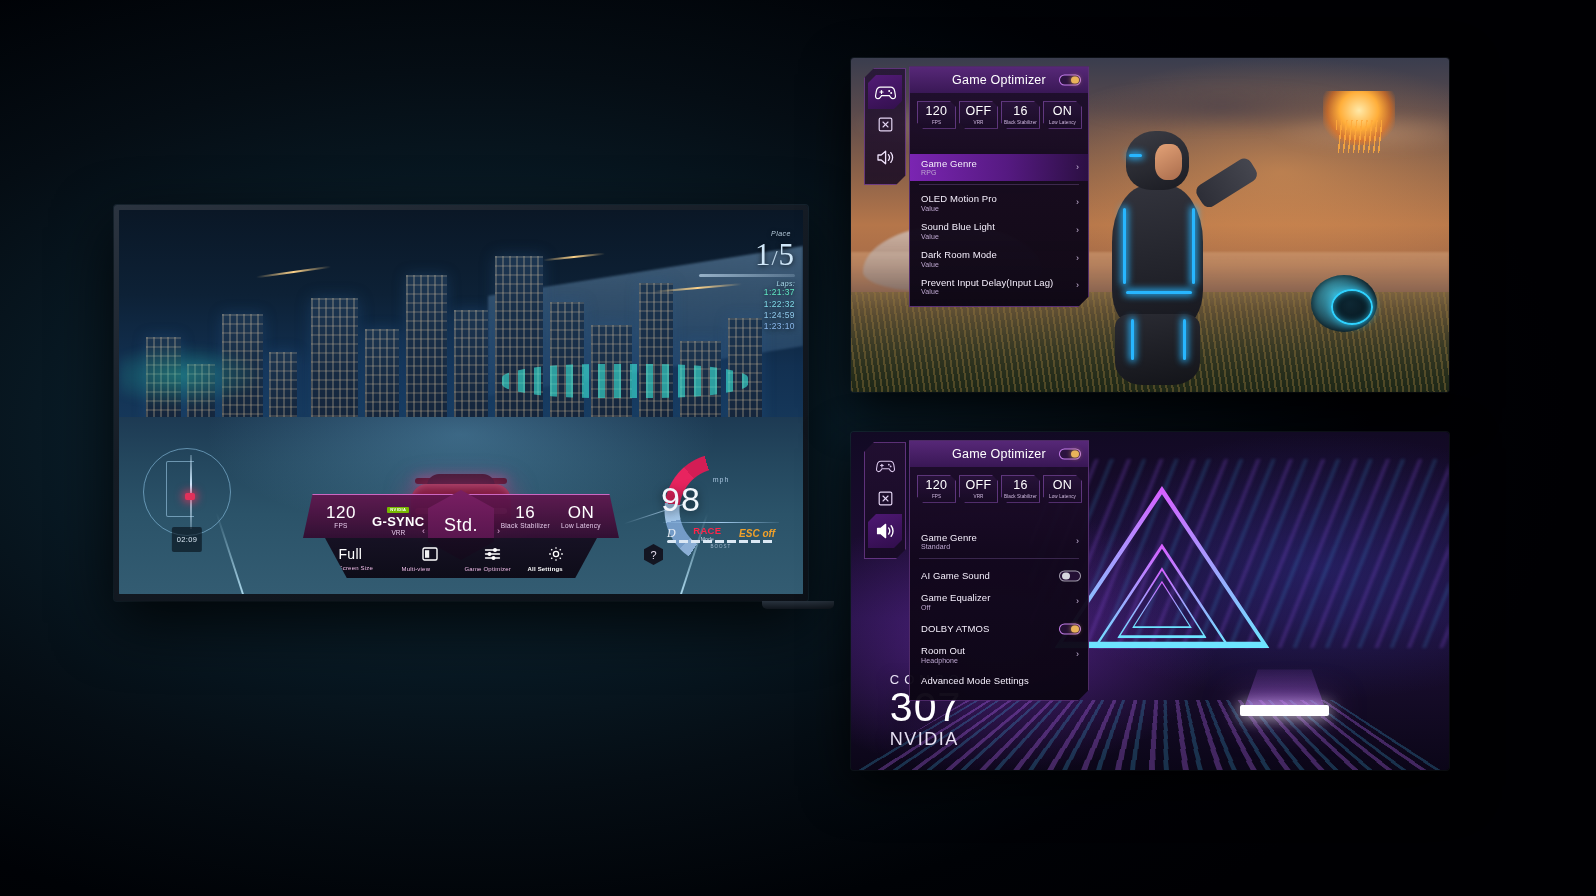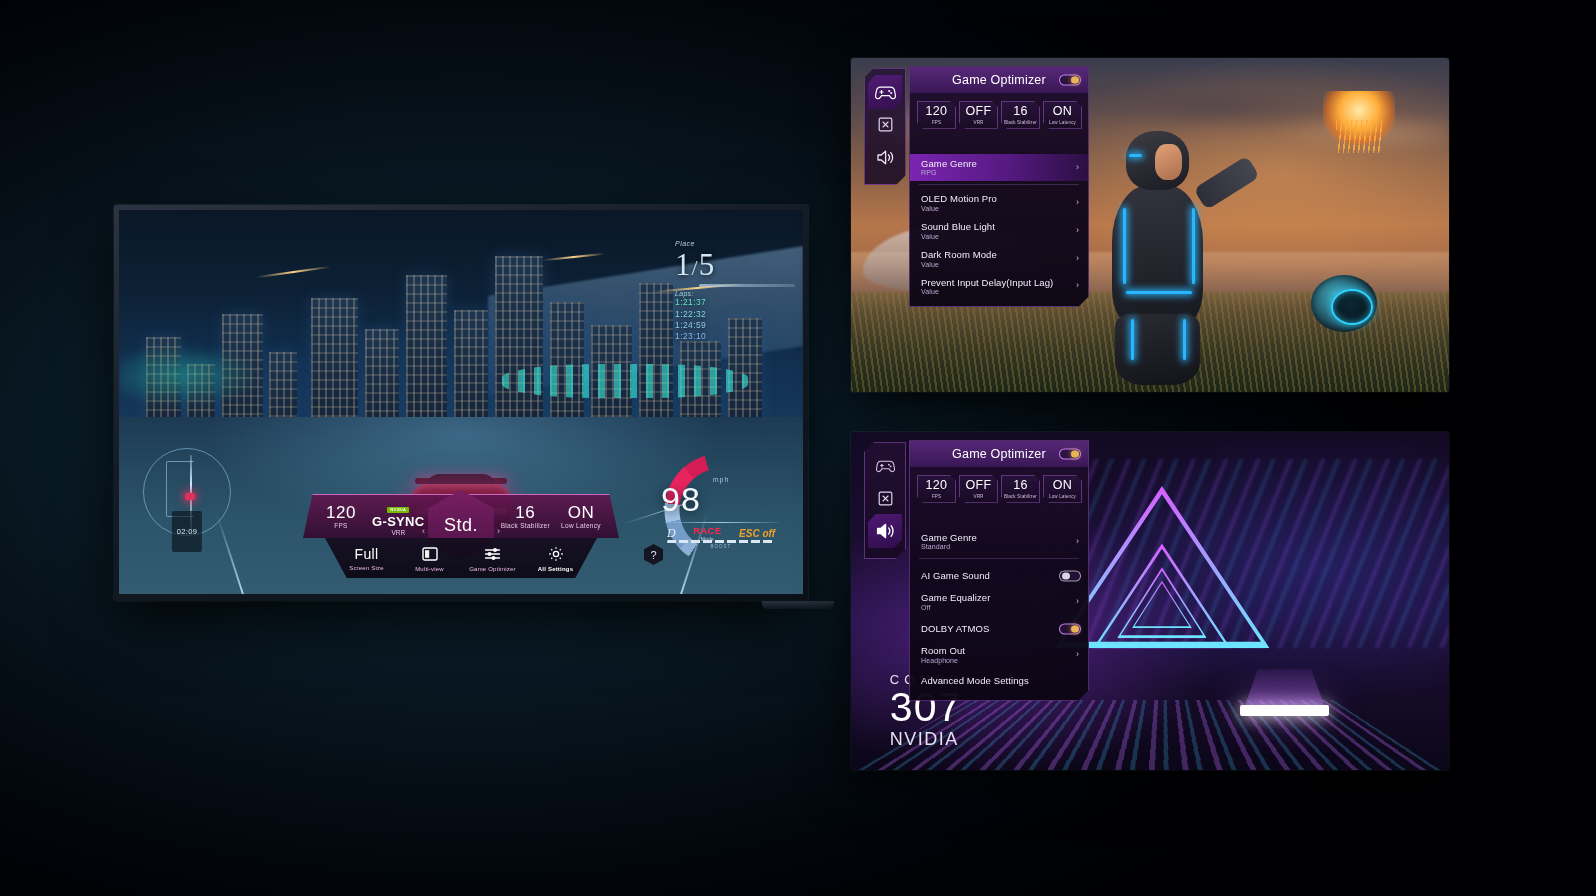--- a/index.html
+++ b/index.html
@@ -130,21 +130,21 @@
     filter: blur(5px);
   }
   .car-under{
     position:absolute; left:14px; bottom:0px; width:84px; height:12px; border-radius:50%;
     background: radial-gradient(ellipse, rgba(255,70,150,.6), transparent 70%);
     filter: blur(3px);
   }
 
   
   .hud-place{
-    position:absolute; right:8px; top:22px; width:120px; 
+    position:absolute; right:8px; top:12px; width:120px; text-align:right;
     color:#cfe6f7; text-shadow:0 1px 5px rgba(0,0,0,.8);
   }
   .hud-place .lbl{ font-size:7px; letter-spacing:.5px; font-style:italic; opacity:.85; margin-right:4px;}
   .hud-place .big{
     font-size:31px; font-weight:400; line-height:.95; letter-spacing:1px;
     font-family:"Liberation Serif", serif;
   }
   .hud-bar{ height:3px; margin:5px 0 3px auto; width:96px;
     background:linear-gradient(90deg, rgba(200,225,245,.65), rgba(200,225,245,.2)); border-radius:2px;}
   .hud-laps-lbl{ font-size:7px; font-style:italic; color:#a9d9ea; letter-spacing:.3px; }
@@ -164,21 +164,21 @@
     background:linear-gradient(180deg, rgba(205,235,255,.25), #cfeaff 40%, rgba(205,235,255,.25));
     filter: blur(.3px);
   }
   .mm-dot{
     position:absolute; left:41px; top:44px; width:10px; height:7px; border-radius:2px;
     background:#e0315a; box-shadow:0 0 8px 2px rgba(224,49,90,.85);
   }
   .mm-time{
     position:absolute; left:50%; bottom:-17px; transform:translateX(-50%);
     font-size:7.5px; color:#dbe9f5; background:rgba(5,12,20,.6);
-    padding:16px 5px; border-radius:2px; letter-spacing:.3px;
+    padding:8px 5px; border-radius:2px; letter-spacing:.3px;
   }
 
   
   .speedo{
     position:absolute; right:22px; bottom:48px; width:120px; height:96px;
   }
   .sp-arc{
     position:absolute; left:0; top:0; width:120px; height:120px; border-radius:50%;
     background: conic-gradient(from 215deg,
       rgba(150,185,225,.9) 0deg 12deg, rgba(120,160,205,.95) 12deg 42deg,
@@ -240,21 +240,21 @@
   }
   .gb-hex span{ color:#fff; font-size:18px; letter-spacing:.5px;}
   .gb-arrow{ position:absolute; top:32px; color:rgba(245,190,240,.9); font-size:9px;}
   .gb-arr-l{ left:119px; } .gb-arr-r{ right:119px; }
   .gb-bot{
     position:absolute; left:22px; top:44px; width:272px; height:40px;
     background: linear-gradient(180deg, rgba(20,12,30,.93), rgba(12,8,20,.95));
     clip-path: polygon(0 0, 100% 0, 92% 100%, 8% 100%);
     display:flex; align-items:center; justify-content:space-around; padding:0 10px;
   }
-  .gb-item{ text-align:center; width:56px;}
+  .gb-item{ text-align:left; width:56px;}
   .gb-item .ic{ height:18px; display:flex; align-items:center; justify-content:center; color:#fff;}
   .gb-item .full{ font-size:14px; color:#fff; letter-spacing:.3px;}
   .gb-item .k{ color:#f0bde8; font-size:6px; margin-top:3px; letter-spacing:.2px;}
   .gb-item.sel .k{ color:#fff; font-weight:700;}
   .gb-dots{ position:absolute; left:52px; top:46px; color:#caa9d8; font-size:8px; letter-spacing:1px;}
   .gb-help{
     position:absolute; right:-44px; top:50px; width:19px; height:21px;
     clip-path: polygon(50% 0,100% 25%,100% 75%,50% 100%,0 75%,0 25%);
     background: rgba(16,12,24,.88); border:0;
     display:flex; align-items:center; justify-content:center;

